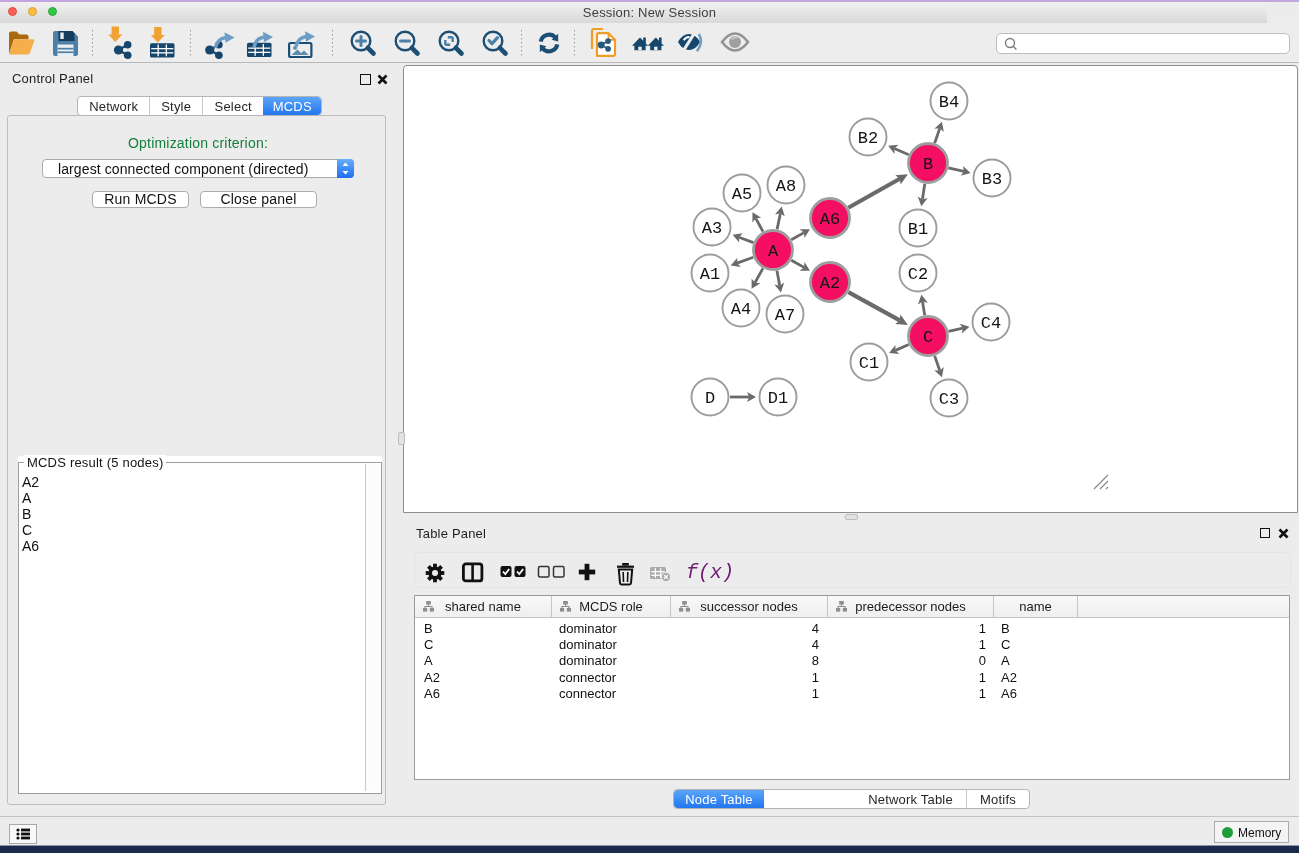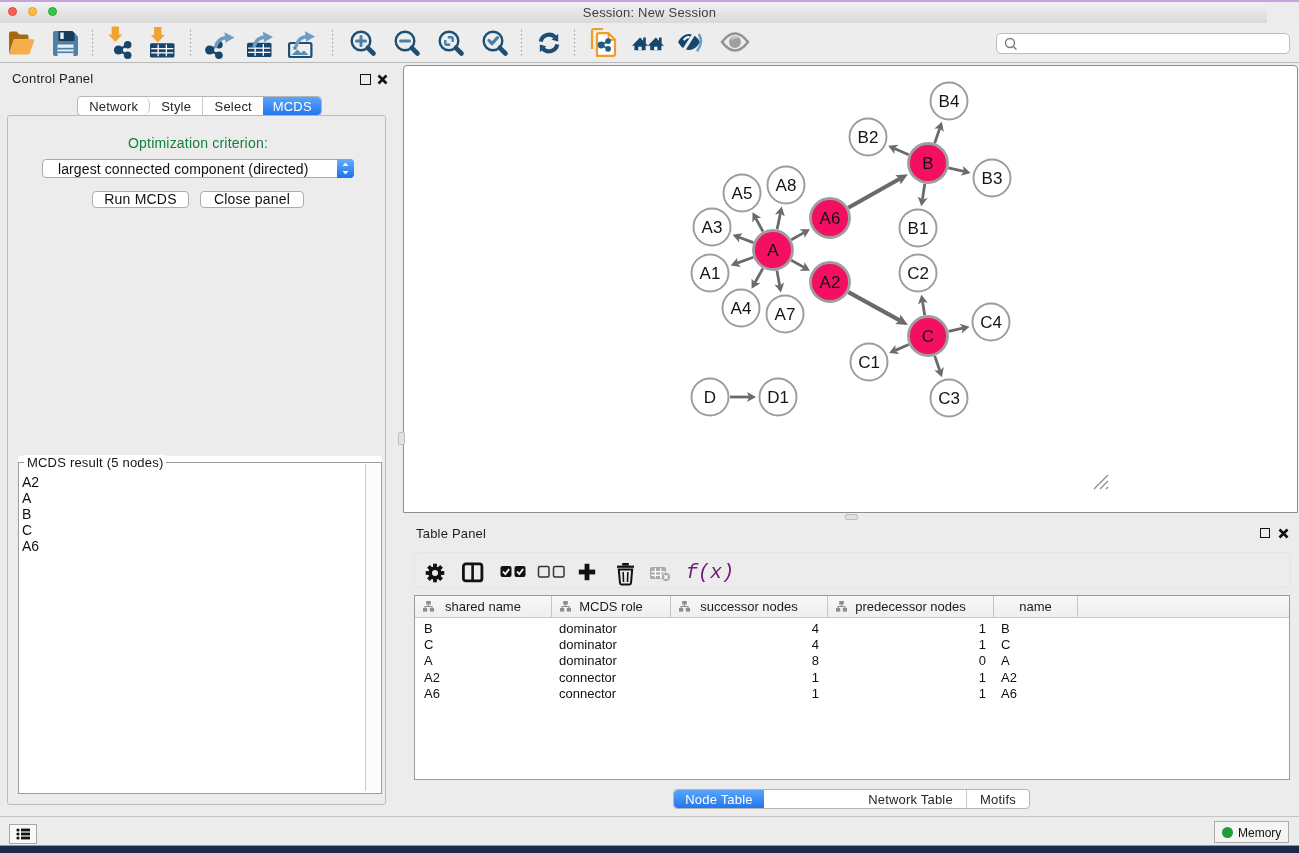--- a/index.html
+++ b/index.html
@@ -156,49 +156,49 @@
 
 <div class="abs" style="left:12px;top:71px;font-size:13px;color:#1e1e1e;letter-spacing:0.2px;">Control Panel</div>
 <div class="abs" style="left:360px;top:74px;width:11px;height:11px;border:1.5px solid #111;"></div>
 <svg class="abs" style="left:376px;top:73px" width="13" height="13">
     <path d="M2.5 2.5 L10.5 10.5 M10.5 2.5 L2.5 10.5" stroke="#111" stroke-width="2.6"></path>
   </svg>
 
 <div class="abs" style="left:7px;top:115px;width:379px;height:690px;border:1px solid #bdbdbd;border-radius:3px;background:#ececec;"></div>
 
 <div class="abs" style="left:77px;top:96px;width:245px;height:20px;background:#fff;border:1px solid #b5b5b5;border-radius:4px;display:flex;font-size:13px;color:#262626;">
-  <div style="width:73px;text-align:center;line-height:19px;border-right:1px solid #c8c8c8;letter-spacing:0.2px;border-radius:7px;">Network</div>
+  <div style="width:73px;text-align:center;line-height:19px;border-right:1px solid #c8c8c8;letter-spacing:0.2px;">Network</div>
   <div style="width:53px;text-align:center;line-height:19px;border-right:1px solid #c8c8c8;letter-spacing:0.2px;">Style</div>
   <div style="width:61px;text-align:center;line-height:19px;letter-spacing:0.2px;">Select</div>
   <div style="width:58px;text-align:center;line-height:19px;background:linear-gradient(#5ba5f8,#2276ee);color:#fff;border-radius:0 4px 4px 0;letter-spacing:0.2px;">MCDS</div>
 </div>
 
 <div class="abs" style="left:30px;top:135px;width:336px;text-align:center;font-size:14px;color:#15803d;letter-spacing:0.2px;">Optimization criterion:</div>
 
 <div class="abs" style="left:42px;top:159px;width:312px;height:19px;background:#fff;border:1px solid #ababab;border-radius:4px;">
   <div class="abs" style="left:15px;top:1px;font-size:14px;color:#111;letter-spacing:0.1px;">largest connected component (directed)</div>
   <div class="abs" style="right:-1px;top:-1px;width:17px;height:19px;background:linear-gradient(#66aef9,#1c6ff0);border-radius:0 4px 4px 0;">
     <svg width="17" height="19">
         <path d="M8.5 3.5 L11.5 7 L5.5 7 Z" fill="#fff"></path>
         <path d="M8.5 15.5 L11.5 12 L5.5 12 Z" fill="#fff"></path>
       </svg>
   </div>
 </div>
 
 <div class="abs" style="left:92px;top:191px;width:97px;height:17px;background:#fff;border:1px solid #adadad;border-radius:4px;text-align:center;font-size:14px;color:#111;line-height:15px;letter-spacing:0.2px;">Run MCDS</div>
-<div class="abs" style="left:200px;top:191px;width:104px;height:17px;background:#fff;border:1px solid #adadad;border-radius:4px;text-align:center;font-size:14px;color:#111;line-height:15px;letter-spacing:0.2px;">Close panel</div>
+<div class="abs" style="left:200px;top:191px;width:117px;height:17px;background:#fff;border:1px solid #adadad;border-radius:4px;text-align:center;font-size:14px;color:#111;line-height:15px;letter-spacing:0.2px;">Close panel</div>
 
 <div class="abs" style="left:18px;top:456px;width:364px;height:338px;background:#fff;"></div>
 <div class="abs" style="left:18px;top:462px;width:364px;height:332px;border:1px solid #9d9d9d;"></div>
 <div class="abs" style="left:365px;top:464px;width:14px;height:327px;border-left:1px solid #c9c9c9;background:#fcfcfc;"></div>
 <div class="abs" style="left:24px;top:455px;background:#fff;padding:0 3px;font-size:13px;color:#141414;letter-spacing:0.2px;">MCDS result (5 nodes)</div>
 <div class="abs" style="left:22px;top:474px;font-size:14px;color:#111;line-height:16px;">A2<br>A<br>B<br>C<br>A6</div>
 
 <div class="abs" style="left:403px;top:65px;width:895px;height:448px;border:1px solid #8e8e8e;border-radius:4px 4px 0 0;background:#fff;">
-  <div style="position:relative;width:708px;height:427px;">
+  <div style="position:relative;width:708px;height:427px;font-family:Liberation Mono, monospace;">
       <svg width="894" height="427" viewBox="0 0 894 427" style="position:absolute;left:0;top:0">
         <line x1="359.0" y1="165.6" x2="351.8" y2="152.3" stroke="#6a6a6a" stroke-width="2.8"></line>
         <polygon points="348.5,146.3 357.2,151.8 351.8,152.3 348.4,156.6" fill="#6a6a6a"></polygon>
         <line x1="373.1" y1="163.4" x2="376.4" y2="147.2" stroke="#6a6a6a" stroke-width="2.8"></line>
         <polygon points="377.7,140.6 380.8,150.4 376.4,147.2 371.0,148.4" fill="#6a6a6a"></polygon>
         <line x1="349.4" y1="176.6" x2="334.9" y2="171.2" stroke="#6a6a6a" stroke-width="2.8"></line>
         <polygon points="328.6,168.8 338.8,167.3 334.9,171.2 335.2,176.6" fill="#6a6a6a"></polygon>
         <line x1="349.3" y1="191.2" x2="333.1" y2="197.1" stroke="#6a6a6a" stroke-width="2.8"></line>
         <polygon points="326.7,199.5 333.4,191.7 333.1,197.1 336.8,201.1" fill="#6a6a6a"></polygon>
         <line x1="358.9" y1="202.4" x2="350.9" y2="216.8" stroke="#6a6a6a" stroke-width="2.8"></line>

